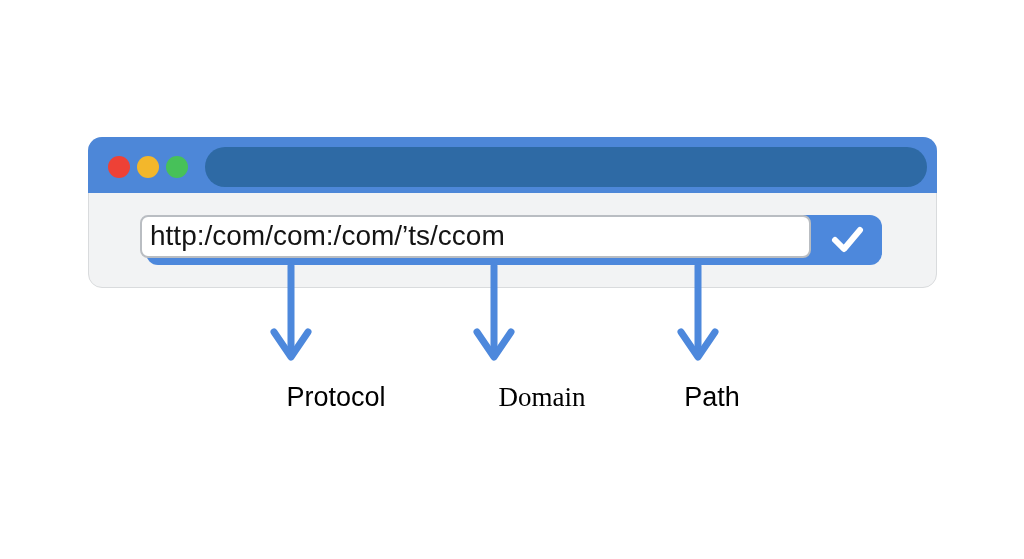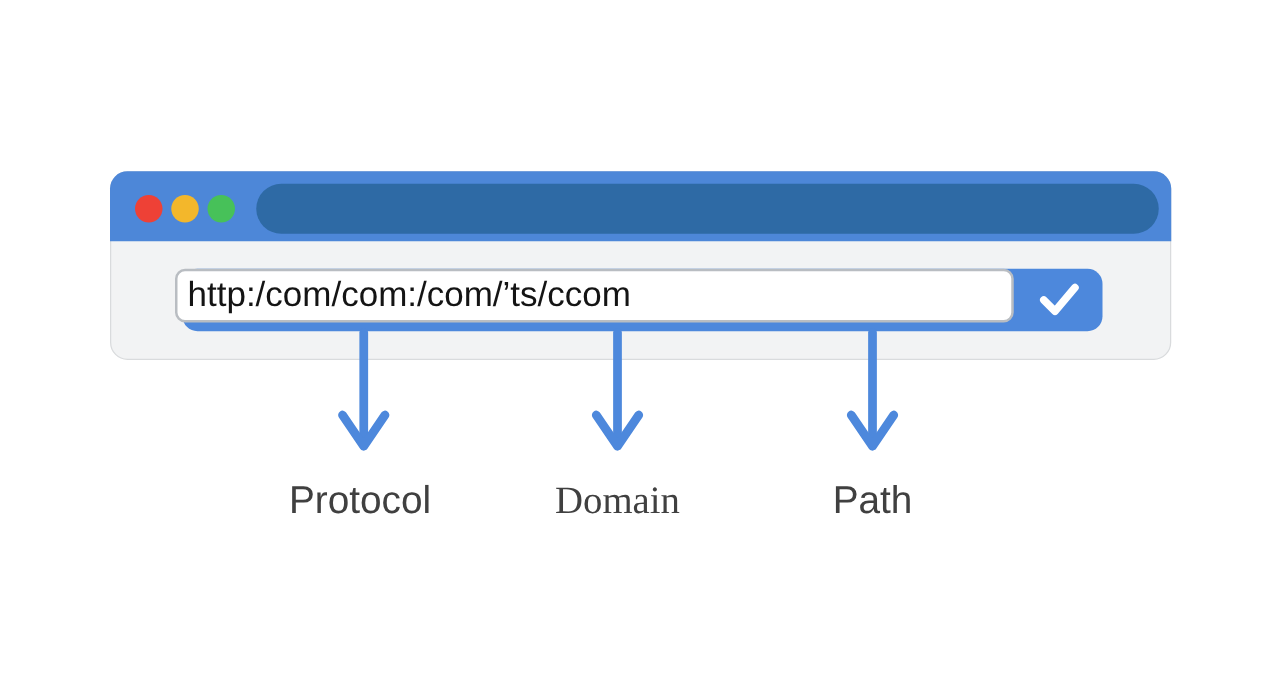--- a/index.html
+++ b/index.html
@@ -76,28 +76,29 @@
     width: 44px; height: 104px;
   }
   .arrow.a1 { left: 269px; }
   .arrow.a2 { left: 472px; }
   .arrow.a3 { left: 676px; }
 
   
   .part-label {
     position: absolute; top: 382px;
     transform: translateX(-50%);
-    font-size: 31px;
+    font-size: 27px;
     font-weight: 400;
-    color: #404040;
+    color: #000000;
     white-space: nowrap;
+    margin-left: 48px;
   }
   .part-label.l1 { left: 288px; }
   .part-label.l2 { left: 494px; font-family: Liberation Serif, serif; }
-  .part-label.l3 { left: 698px; }
+  .part-label.l3 { left: 664px; }
 </style>
 </head>
 <body>
 
 <div class="window">
   <div class="titlebar">
     <button class="dot red"></button>
     <button class="dot yellow"></button>
     <button class="dot green"></button>
     <div class="tab"></div>

